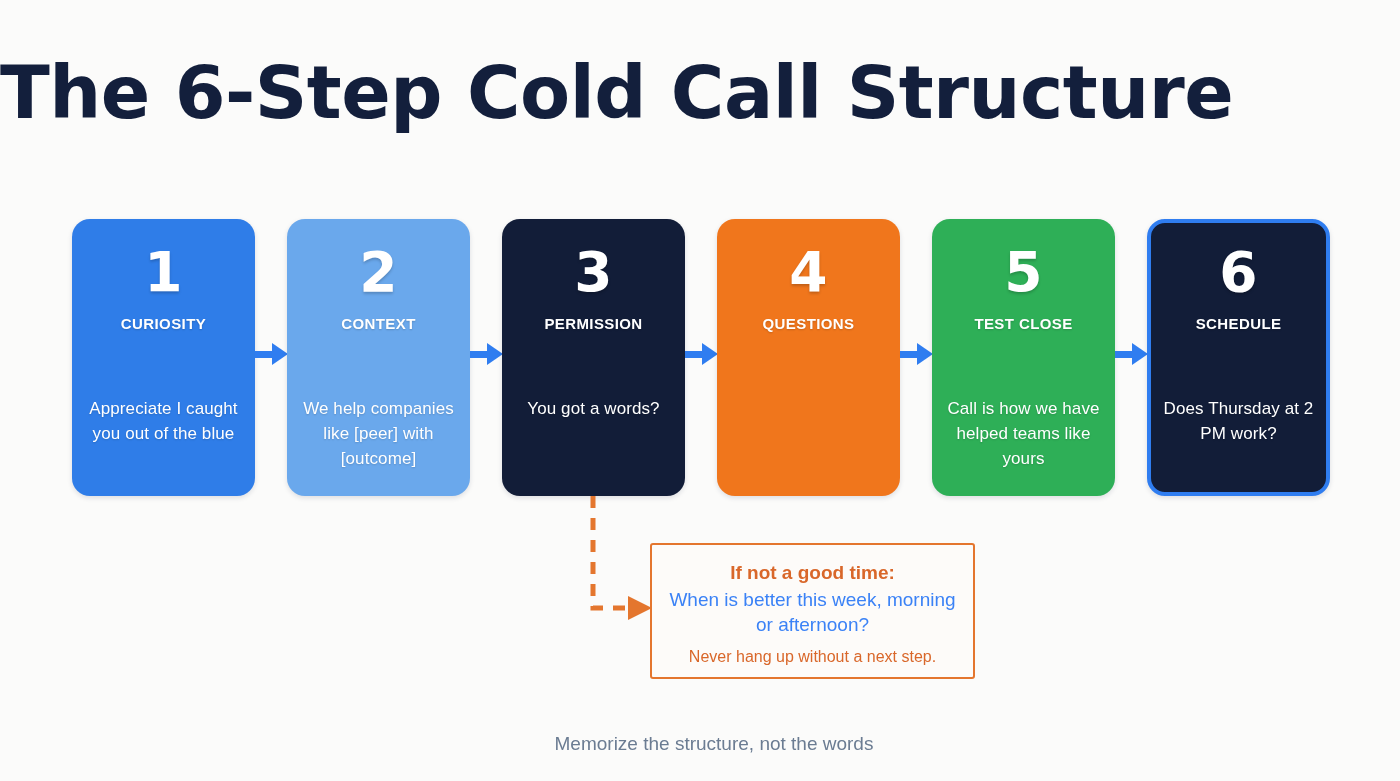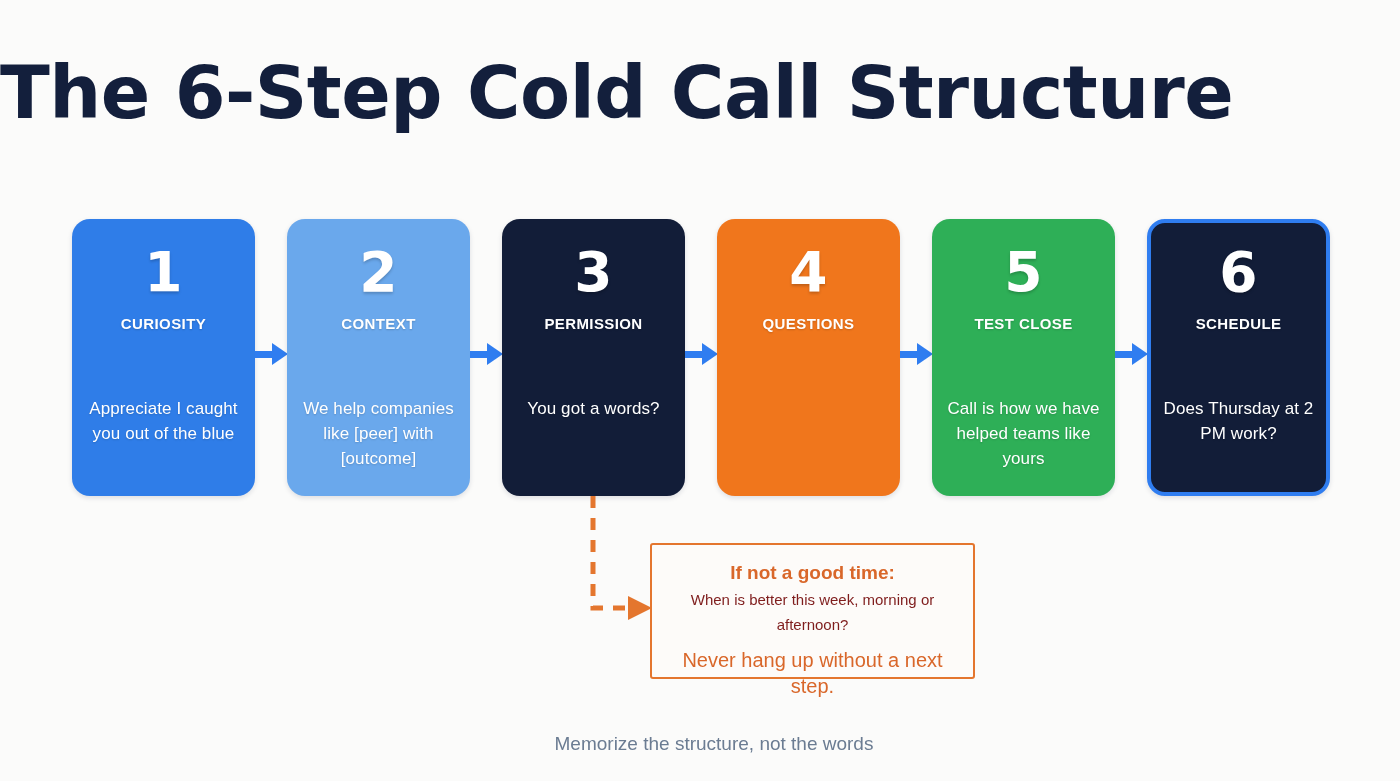--- a/index.html
+++ b/index.html
@@ -155,27 +155,27 @@
     text-align: center;
   }
   .callout-head {
     font-size: 19px;
     font-weight: 700;
     color: #d9672a;
     line-height: 1.25;
     margin-bottom: 2px;
   }
   .callout-body {
-    font-size: 15px;
-    font-weight: 400;
-    color: #7f1d1d;
+    font-size: 19px;
+    font-weight: 400;
+    color: #3b82f6;
     line-height: 25px;
   }
   .callout-note {
-    font-size: 20px;
+    font-size: 16px;
     font-weight: 400;
     color: #d9672a;
     line-height: 1.3;
     margin-top: 10px;
   }
 
   
   .footer {
     position: absolute;
     left: 0;

